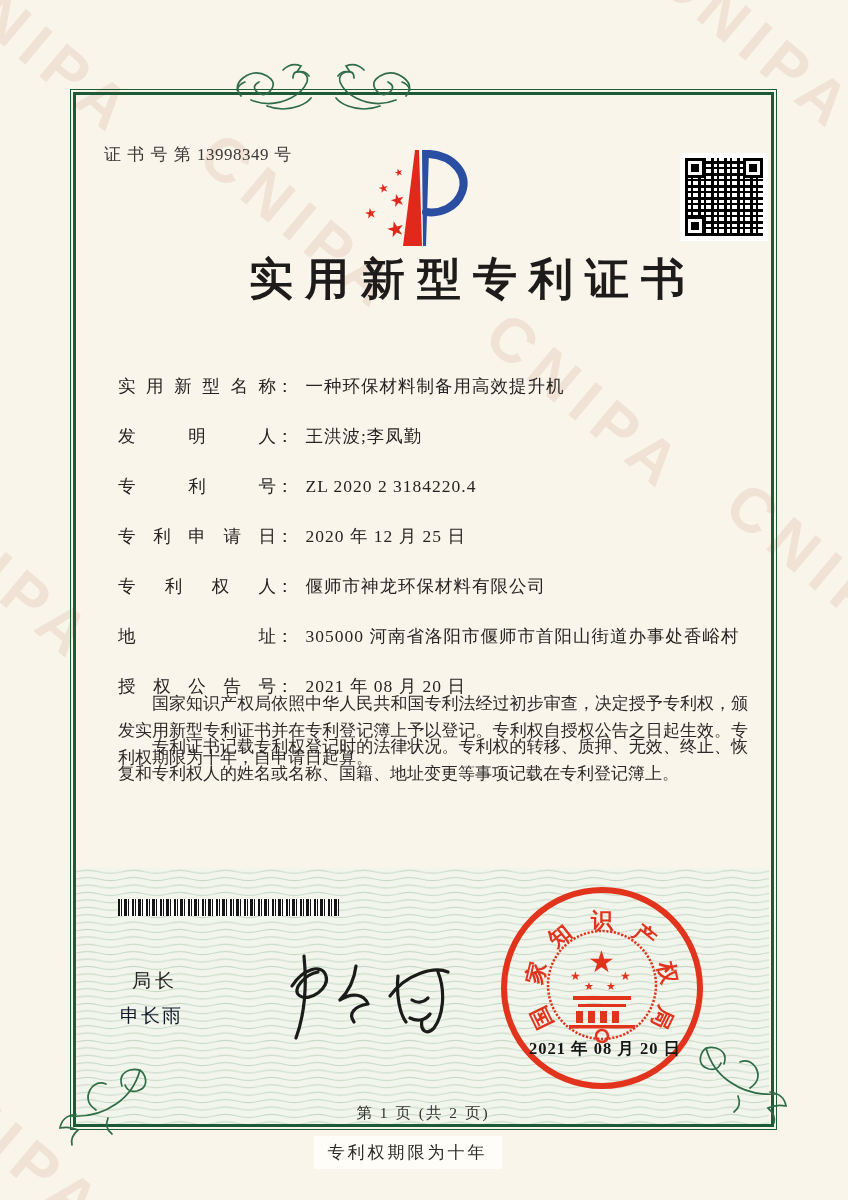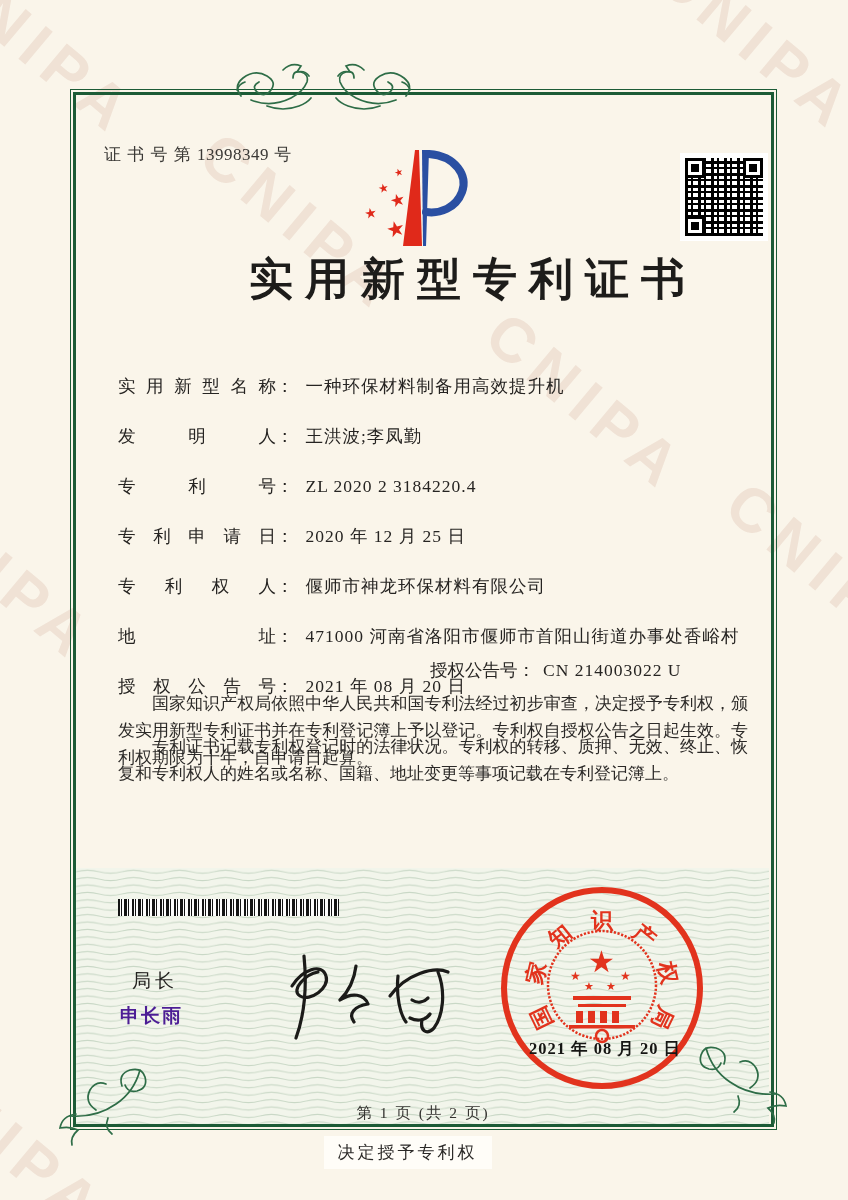--- a/index.html
+++ b/index.html
@@ -46,21 +46,21 @@
   .gaz .fvalue{margin-left:8px;}
   
   .para{position:absolute;left:118px;width:630px;font-size:17px;line-height:27px;
         text-indent:2em;text-align:justify;color:#2b2927;margin:0;}
   
   .barcode{position:absolute;left:118px;top:899px;width:221px;height:17px;background:
     repeating-linear-gradient(90deg,#141414 0 2px,#fdfdfd 2px 3px,#141414 3px 4px,#fdfdfd 4px 6px,
       #141414 6px 9px,#fdfdfd 9px 10px,#141414 10px 11px,#fdfdfd 11px 14px);}
   
   .sig-title{position:absolute;left:132px;top:968px;font-size:19px;letter-spacing:4px;color:#232220;}
-  .sig-name{position:absolute;left:120px;top:1003px;font-size:19px;letter-spacing:2px;color:#4c1d95;font-weight:bold;}
+  .sig-name{position:absolute;left:120px;top:1003px;font-size:19px;letter-spacing:2px;color:#0f172a;}
   .sig-hand{position:absolute;left:252px;top:938px;}
   
   .seal{position:absolute;left:498px;top:884px;}
   .seal-date{position:absolute;left:520px;top:1038px;width:170px;text-align:center;
     font-size:16.5px;font-weight:700;letter-spacing:1px;color:#161614;}
   
   .pageinfo{position:absolute;left:73px;top:1103px;width:700px;text-align:center;
     font-size:15.5px;letter-spacing:2px;color:#33322f;}
   .note-wrap{position:absolute;left:40px;top:1136px;width:735px;text-align:center;}
   .note{display:inline-block;background:#fffdf8;padding:5px 14px;font-size:17px;
@@ -158,27 +158,24 @@
 <div class="row" style="top:458px">
   <span class="flabel">专利号</span><span class="colon">：</span><span class="fvalue">ZL 2020 2 3184220.4</span>
 </div>
 <div class="row" style="top:508px">
   <span class="flabel">专利申请日</span><span class="colon">：</span><span class="fvalue">2020 年 12 月 25 日</span>
 </div>
 <div class="row" style="top:558px">
   <span class="flabel">专利权人</span><span class="colon">：</span><span class="fvalue">偃师市神龙环保材料有限公司</span>
 </div>
 <div class="row" style="top:608px">
-  <span class="flabel">地址</span><span class="colon">：</span><span class="fvalue">471000 河南省洛阳市偃师市首阳山街道办事处香峪村</span>
+  <span class="flabel">地址</span><span class="colon">：</span><span class="fvalue">305000 河南省洛阳市偃师市首阳山街道办事处香峪村</span>
 </div>
 <div class="row" style="top:658px">
   <span class="flabel">授权公告号</span><span class="colon">：</span><span class="fvalue">2021 年 08 月 20 日</span>
-  <span class="gaz">
-    <span>授权公告号</span><span>：</span><span class="fvalue">CN 214003022 U</span>
-  </span>
 </div>
 
 <p class="para" style="top:690px">国家知识产权局依照中华人民共和国专利法经过初步审查，决定授予专利权，颁发实用新型专利证书并在专利登记簿上予以登记。专利权自授权公告之日起生效。专利权期限为十年，自申请日起算。</p>
 <p class="para" style="top:733px">专利证书记载专利权登记时的法律状况。专利权的转移、质押、无效、终止、恢复和专利权人的姓名或名称、国籍、地址变更等事项记载在专利登记簿上。</p>
 
 <div class="barcode"></div>
 
 <div class="sig-title">局长</div>
 <div class="sig-name">申长雨</div>
 <svg class="sig-hand" width="210" height="110" viewBox="0 0 210 110">
@@ -221,14 +218,14 @@
     <rect x="102" y="127" width="7" height="12"></rect>
     <rect x="114" y="127" width="7" height="12"></rect>
     <rect x="71" y="141" width="66" height="3.5"></rect>
     <circle cx="104" cy="152" r="6" fill="none" stroke="#e2331d" stroke-width="2.5"></circle>
   </g>
 </svg>
 <div class="seal-date">2021 年 08 月 20 日</div>
 
 <div class="pageinfo">第 1 页 (共 2 页)</div>
 <div class="note-wrap">
-  <span class="note">决定授予专利权</span>
+  <span class="note">专利权期限为十年</span>
 </div>
 
 </body></html>

